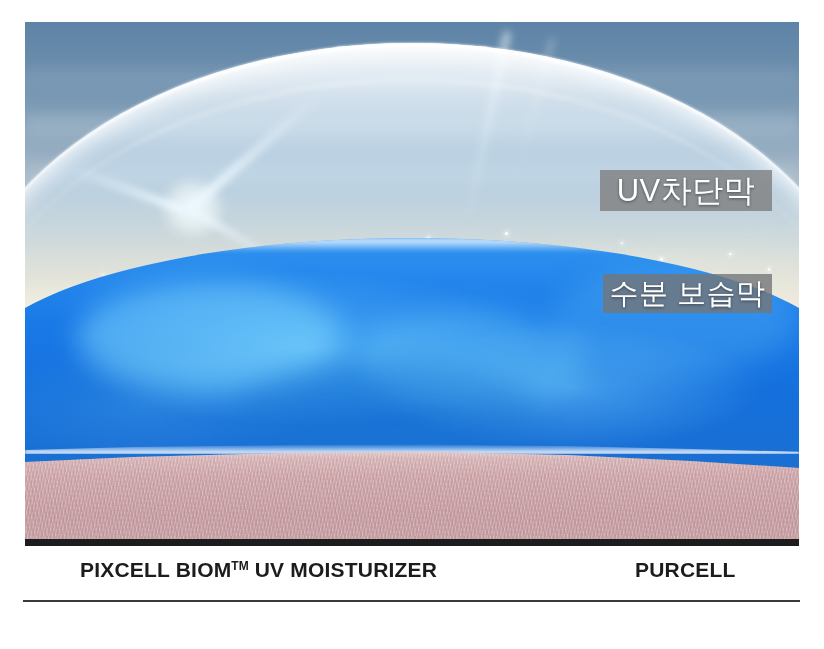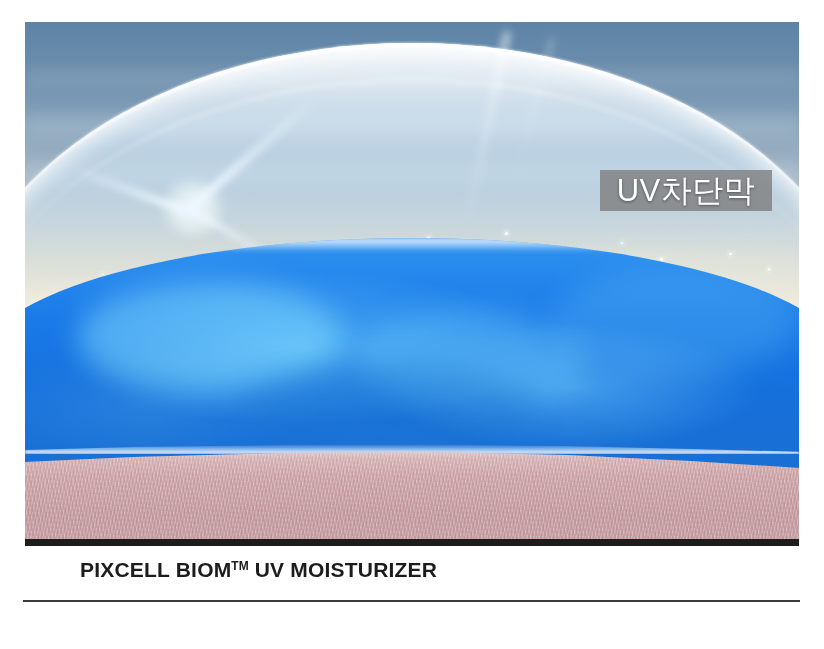--- a/index.html
+++ b/index.html
@@ -426,22 +426,24 @@
 
     <div class="skin-gap"></div>
     <div class="skin"></div>
     <div class="skin-highlight"></div>
     <div class="base-bar"></div>
 
   </div>
 
   <div class="label-box label-uv">UV차단막</div>
 
+  <div class="label-box label-moist">수분 보습막</div>
 
 
 
   <div class="caption">
     <div class="product-name"><span>PIXCELL BIOM</span><sup>TM</sup><span> UV MOISTURIZER</span></div>
+    <div class="brand-name">PURCELL</div>
   </div>
 
   <div class="divider"></div>
 
 </div>
 
 </body></html>

